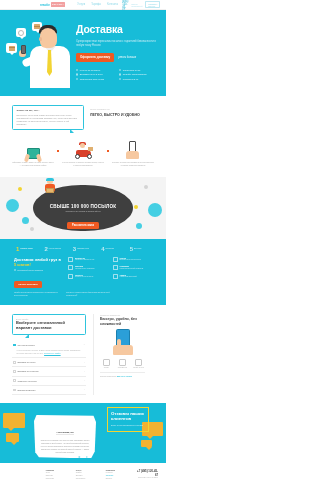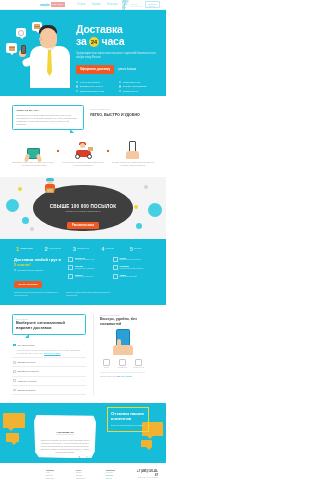--- a/index.html
+++ b/index.html
@@ -251,25 +251,20 @@
       <div class="man-tie"></div>
       <div class="man-arm"></div>
       <div class="man-hair"></div>
       <div class="man-head"></div>
       <div class="man-ear"></div>
       <div class="man-hand"></div>
       <div class="man-phone"></div>
     </div>
     <div class="hero-txt">
       <div class="h1">Доставка</div>
-      <div class="h1row2">
-        <span class="h1">за</span>
-        <span class="badge24">24</span>
-        <span class="h1">часа</span>
-      </div>
       <div class="hero-sub">Суперскоростная пересылка посылок с гарантией безопасности в любую точку России</div>
       <div class="hero-btns">
         <button class="btn-orange">Оформить доставку</button>
         <a class="link-white">узнать больше</a>
       </div>
       <ul class="feat">
         <li>
             <i class="tick"></i>
             <span>Курьер за 15 минут</span>
           </li>

